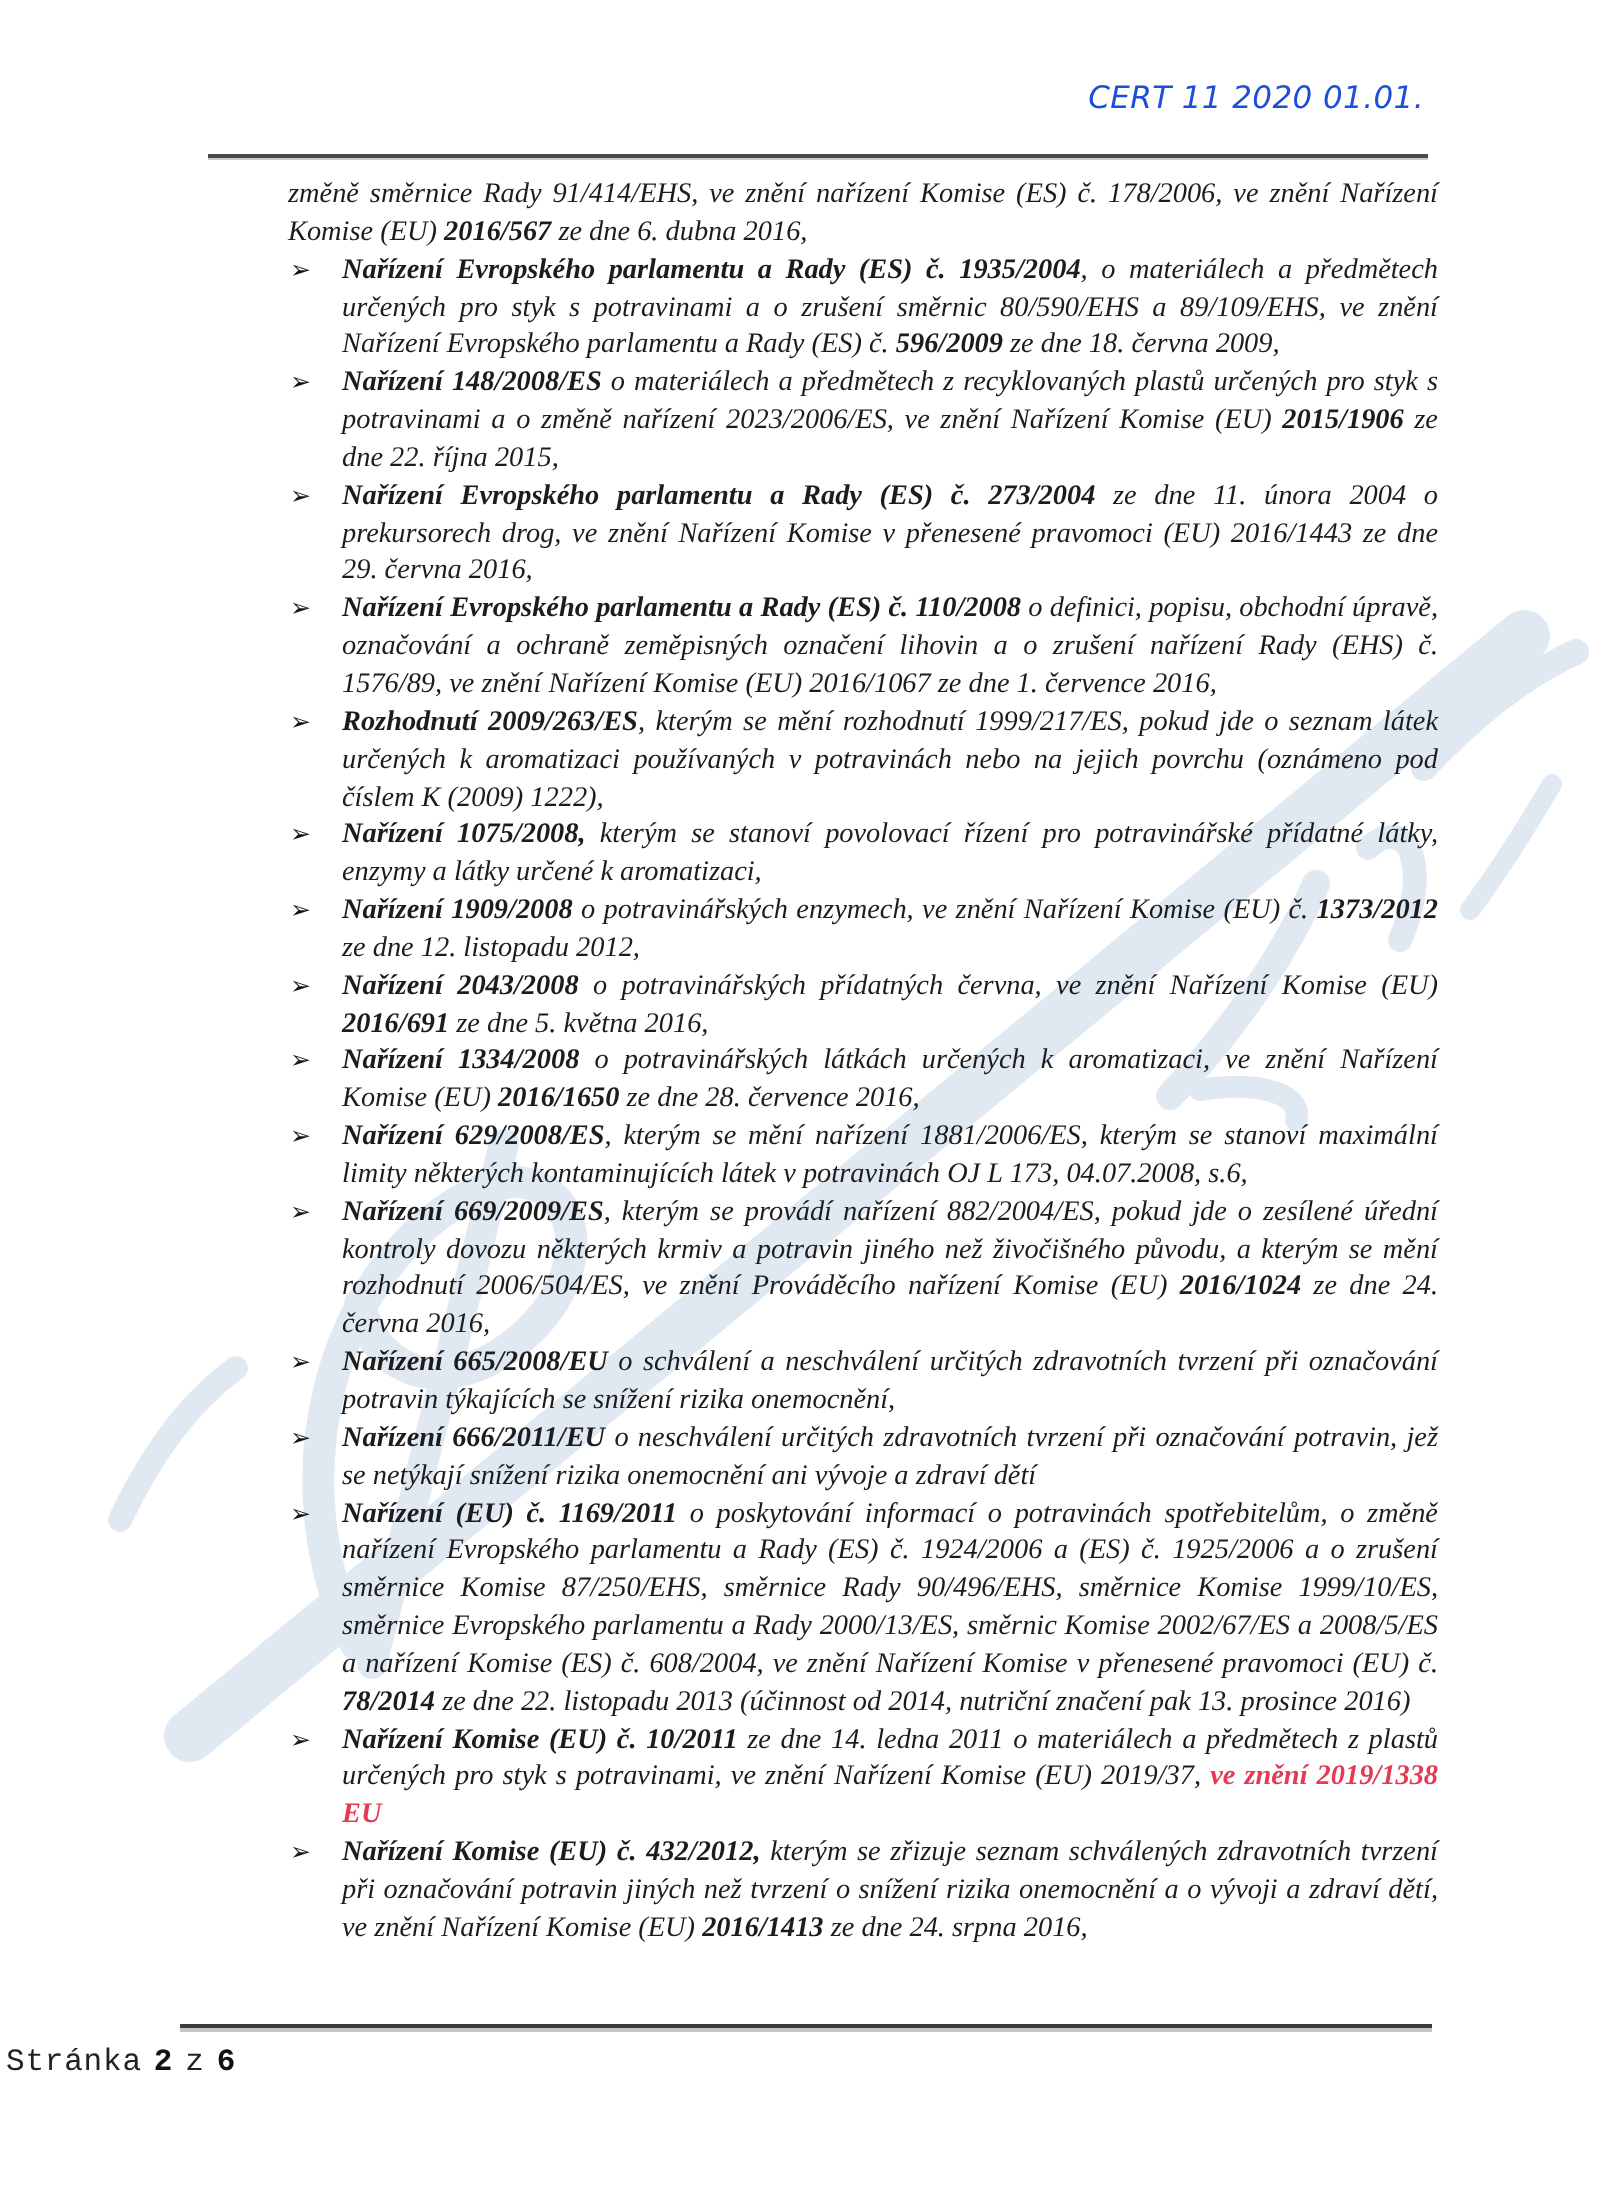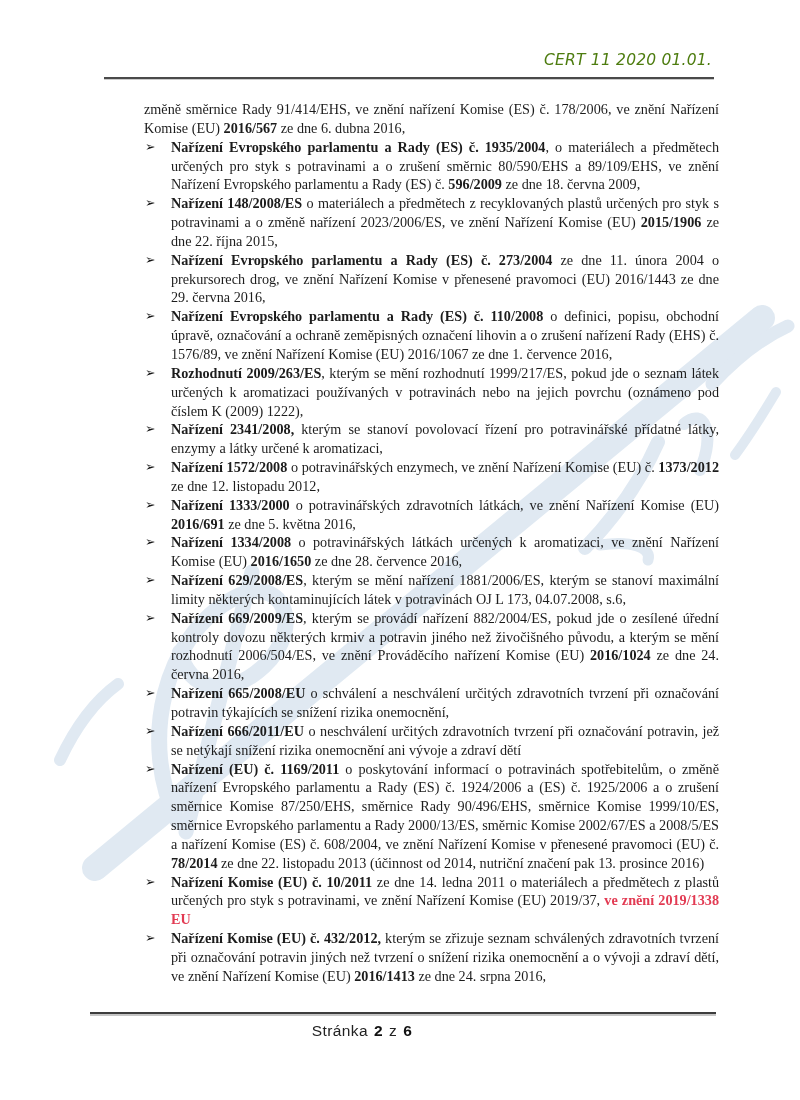--- a/index.html
+++ b/index.html
@@ -11,54 +11,53 @@
     position:relative;
     overflow:hidden;
   }
   .page{position:absolute;inset:0;background:#fff;}
   
   .watermark{position:absolute;inset:0;z-index:0;pointer-events:none;}
   
   .header-ref{
     position:absolute;top:40px;right:88px;z-index:2;
     font-family:"DejaVu Sans", sans-serif;
-    font-style:italic;font-size:15.5px;color:#4d7c0f;
+    font-style:italic;font-size:15.5px;color:#1d4ed8;
     letter-spacing:0.2px;
-    margin-top:11px;
   }
   .header-rule{
     position:absolute;top:77px;left:104px;width:610px;height:2px;
     background:#4a4a4a;z-index:2;
     box-shadow:0 1px 0 rgba(140,140,140,.45);
   }
   
   .content{
-    position:absolute;top:100px;left:144px;width:575px;z-index:1;
-    font-size:14.2px;line-height:18.85px;text-align:justify;
+    position:absolute;top:88px;left:144px;width:575px;z-index:1;
+    font-size:14.2px;line-height:18.85px;text-align:justify;font-style:italic;
   }
   .para{margin:0;}
   .item{position:relative;padding-left:27px;}
   .bullet{
     position:absolute;left:1px;top:0;
     font-family:"DejaVu Sans", sans-serif;
     font-size:12.5px;line-height:18.85px;color:#141414;
   }
   .seg-regular{font-weight:normal;}
   .seg-bold{font-weight:bold;}
   .seg-red-bold{font-weight:bold;color:var(--accent-red,#e23b53);}
   
   .footer-rule{
     position:absolute;top:1012px;left:90px;width:626px;height:2px;
     background:#3c3c3c;z-index:2;
     box-shadow:0 2px 0 rgba(150,150,150,.55);
   }
   .footer-text{
     position:absolute;top:1022px;left:0;width:724px;z-index:2;
-    text-align:center;
-    font-family:Liberation Sans, sans-serif;
+    text-align:left;
+    font-family:Liberation Mono, monospace;
     font-size:15.5px;color:#222;letter-spacing:0.4px;
   }
   .footer-text .pg{font-weight:bold;color:#111;}
   .footer-text span{margin:0 3px;}
 </style>
 </head>
 <body>
 
 <div class="page">
 
@@ -97,29 +96,29 @@
         <div class="item">
           <span class="bullet">➢</span>
           <p class="para"><span class="seg-bold">Nařízení Evropského parlamentu a Rady (ES) č. 110/2008</span><span class="seg-regular"> o definici, popisu, obchodní úpravě, označování a ochraně zeměpisných označení lihovin a o zrušení nařízení Rady (EHS) č. 1576/89, ve znění Nařízení Komise (EU) 2016/1067 ze dne 1. července 2016,</span></p>
         </div>
         <div class="item">
           <span class="bullet">➢</span>
           <p class="para"><span class="seg-bold">Rozhodnutí 2009/263/ES</span><span class="seg-regular">, kterým se mění rozhodnutí 1999/217/ES, pokud jde o seznam látek určených k aromatizaci používaných v potravinách nebo na jejich povrchu (oznámeno pod číslem K (2009) 1222),</span></p>
         </div>
         <div class="item">
           <span class="bullet">➢</span>
-          <p class="para"><span class="seg-bold">Nařízení 2341/2008,</span><span class="seg-regular"> kterým se stanoví povolovací řízení pro potravinářské přídatné látky, enzymy a látky určené k aromatizaci,</span></p>
+          <p class="para"><span class="seg-bold">Nařízení 1075/2008,</span><span class="seg-regular"> kterým se stanoví povolovací řízení pro potravinářské přídatné látky, enzymy a látky určené k aromatizaci,</span></p>
         </div>
         <div class="item">
           <span class="bullet">➢</span>
-          <p class="para"><span class="seg-bold">Nařízení 1572/2008</span><span class="seg-regular"> o potravinářských enzymech, ve znění Nařízení Komise (EU) č. </span><span class="seg-bold">1373/2012</span><span class="seg-regular"> ze dne 12. listopadu 2012,</span></p>
+          <p class="para"><span class="seg-bold">Nařízení 1909/2008</span><span class="seg-regular"> o potravinářských enzymech, ve znění Nařízení Komise (EU) č. </span><span class="seg-bold">1373/2012</span><span class="seg-regular"> ze dne 12. listopadu 2012,</span></p>
         </div>
         <div class="item">
           <span class="bullet">➢</span>
-          <p class="para"><span class="seg-bold">Nařízení 1333/2000</span><span class="seg-regular"> o potravinářských zdravotních látkách, ve znění Nařízení Komise (EU) </span><span class="seg-bold">2016/691</span><span class="seg-regular"> ze dne 5. května 2016,</span></p>
+          <p class="para"><span class="seg-bold">Nařízení 2043/2008</span><span class="seg-regular"> o potravinářských přídatných června, ve znění Nařízení Komise (EU) </span><span class="seg-bold">2016/691</span><span class="seg-regular"> ze dne 5. května 2016,</span></p>
         </div>
         <div class="item">
           <span class="bullet">➢</span>
           <p class="para"><span class="seg-bold">Nařízení 1334/2008</span><span class="seg-regular"> o potravinářských látkách určených k aromatizaci, ve znění Nařízení Komise (EU) </span><span class="seg-bold">2016/1650</span><span class="seg-regular"> ze dne 28. července 2016,</span></p>
         </div>
         <div class="item">
           <span class="bullet">➢</span>
           <p class="para"><span class="seg-bold">Nařízení 629/2008/ES</span><span class="seg-regular">, kterým se mění nařízení 1881/2006/ES, kterým se stanoví maximální limity některých kontaminujících látek v potravinách OJ L 173, 04.07.2008, s.6,</span></p>
         </div>
         <div class="item">

